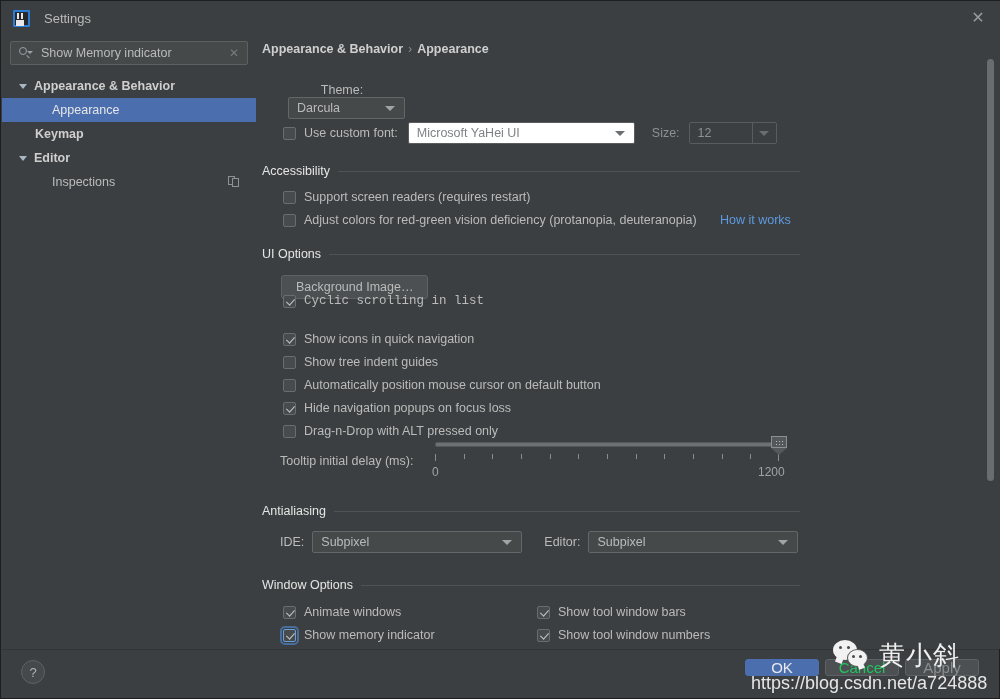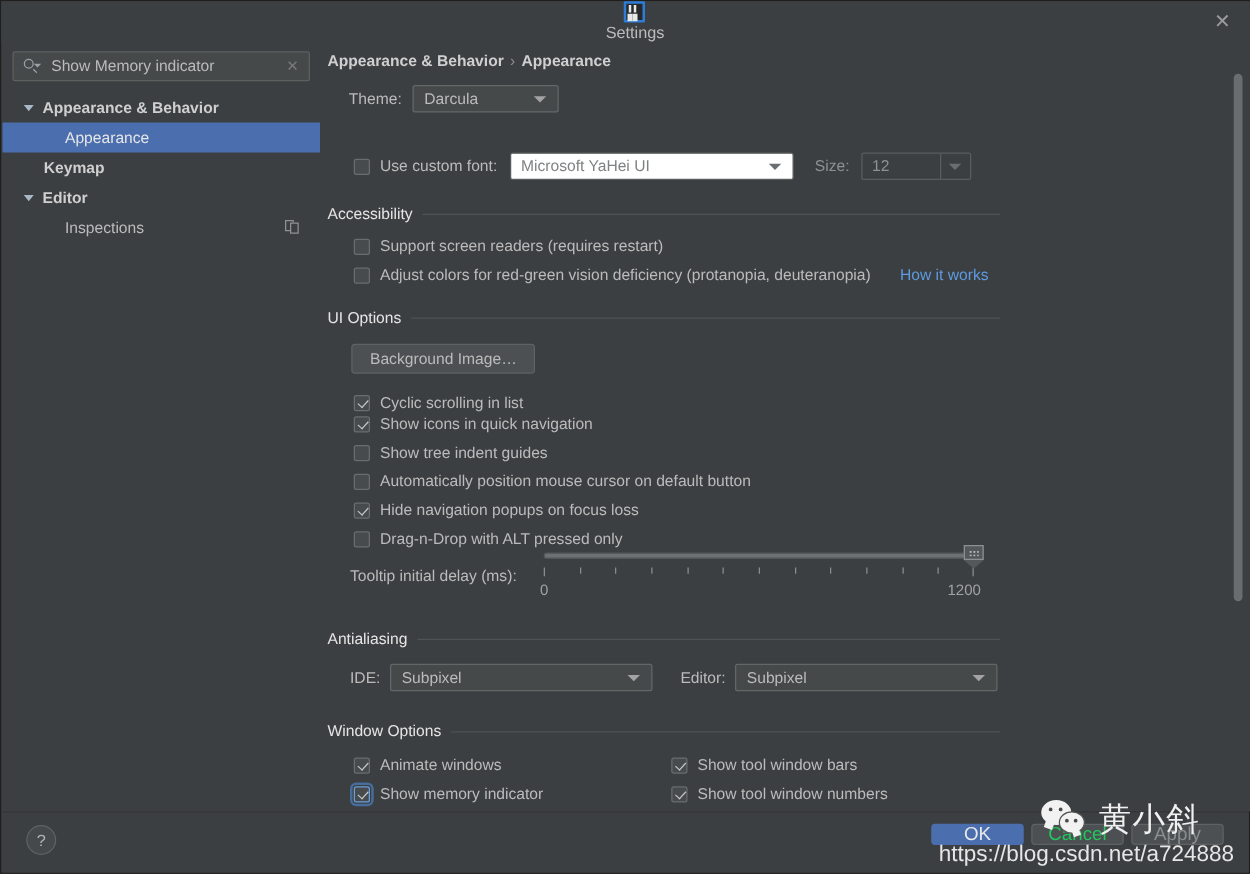--- a/index.html
+++ b/index.html
@@ -16,21 +16,21 @@
     width: 1000px; height: 699px;
     background: #3c3f41;
     border: 1px solid #1e1e1e;
   }
 
   
   .titlebar {
     position: absolute; left: 0; top: 0;
     width: 1000px; height: 34px;
     background: #3c3f41;
-    display: flex; align-items: center; flex-direction: column;
+    display: flex; align-items: center;
   }
   .ij-logo {
     margin-left: 12px; width: 17px; height: 17px;
     background: #26282b;
     border: 2px solid #2d7cd6;
     border-radius: 1px;
     position: relative;
   }
   .ij-logo::before {
     content: ""; position: absolute; left: 2px; top: 1px;
@@ -466,21 +466,21 @@
 
     </div>
   </div>
 
   <div class="content">
 
     <div class="breadcrumb">
       <span>Appearance &amp; Behavior</span><span class="sep">›</span><span>Appearance</span>
     </div>
 
-    <div class="field-row" style="position:absolute; left:23px; top:33px;">
+    <div class="field-row" style="position:absolute; left:23px; top:48px;flex-direction:column;">
       <span class="lbl">Theme:</span>
       <div class="combo" style="width:117px; margin-left:9px;">
         <span class="val">Darcula</span>
         <span class="arrow"></span>
       </div>
     </div>
 
     <div class="field-row" style="position:absolute; left:27px; top:87px;">
       <div class="cb-row">
         <span class="cb"></span>
@@ -515,21 +515,21 @@
     </div>
     <span class="link" style="position:absolute; left:464px; top:178px;">How it works</span>
 
     <div class="section" style="position:absolute; left:6px; top:212px; width:538px;">
       <span class="stitle">UI Options</span>
       <span class="sline"></span>
     </div>
 
     <div class="pbtn" style="position:absolute; left:25px; top:240px;">Background Image…</div>
 
-    <div class="cb-row" style="position:absolute; left:27px; top:277px;">
+    <div class="cb-row" style="position:absolute; left:27px; top:256px;font-family:Liberation Mono, monospace;">
       <span class="cb checked"></span>
       <span class="cb-label">Cyclic scrolling in list</span>
     </div>
     <div class="cb-row" style="position:absolute; left:27px; top:294px;">
       <span class="cb checked"></span>
       <span class="cb-label">Show icons in quick navigation</span>
     </div>
     <div class="cb-row" style="position:absolute; left:27px; top:317px;">
       <span class="cb"></span>
       <span class="cb-label">Show tree indent guides</span>

